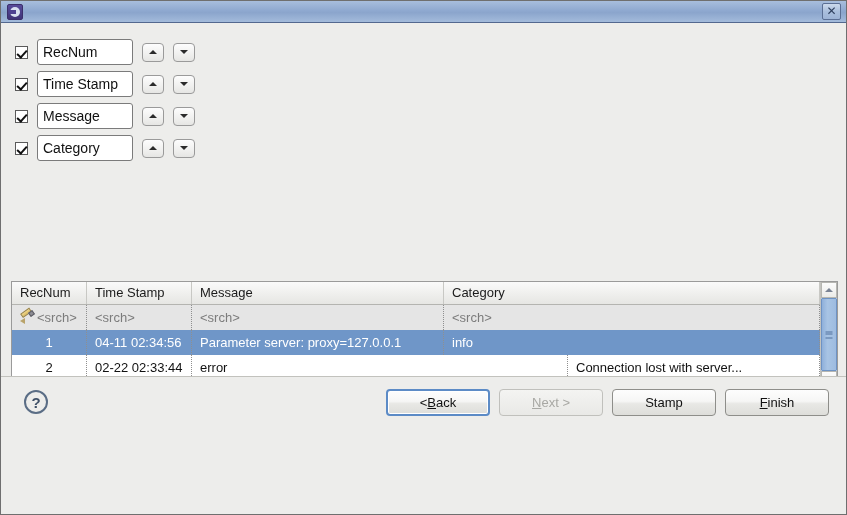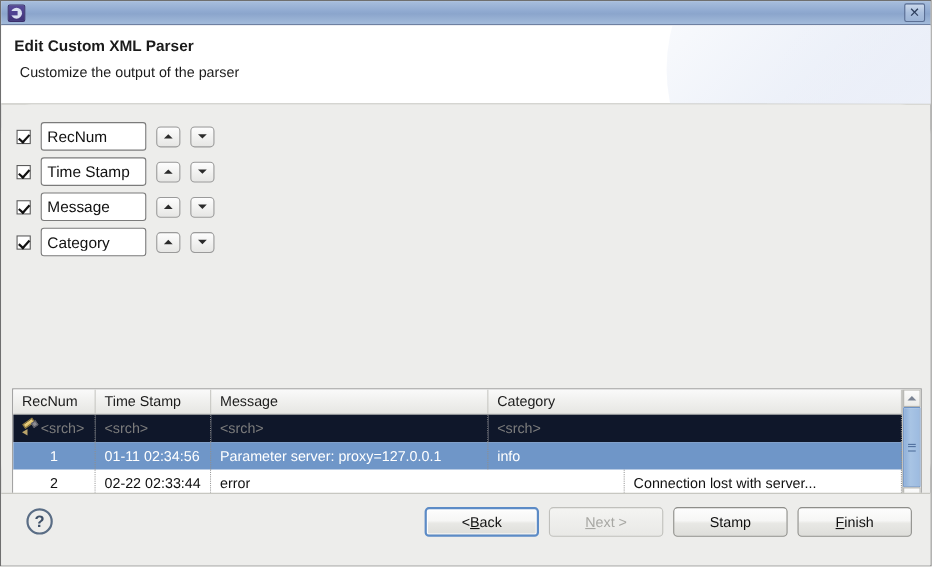--- a/index.html
+++ b/index.html
@@ -257,21 +257,21 @@
     font-size: 13px;
     line-height: 25px;
     box-sizing: border-box;
     border-right: 1px dotted #8f8f8f;
     overflow: hidden;
     white-space: nowrap;
     padding-left: 8px;
   }
   .row.srch .td {
     color: #7c7c7c;
-    background: #0f172a;
+    background: #e5e5e5;
   }
   .row.selected {
     background: #6f96c8;
   }
   .row.selected .td {
     color: #ffffff;
   }
   .row.plain .td {
     color: #111111;
     background: #ffffff;
@@ -489,26 +489,20 @@
 <div class="dialog">
 
   <div class="titlebar">
     <div class="title-icon"></div>
     <div class="titlebar-spacer"></div>
     <div class="close-btn">
       <span class="x">✕</span>
     </div>
   </div>
 
-  <div class="header">
-    <div class="header-deco"></div>
-    <div class="header-deco2"></div>
-    <div class="header-title">Edit Custom XML Parser</div>
-    <div class="header-sub">Customize the output of the parser</div>
-  </div>
 
   <div class="body">
 
     <div class="fields">
 
       <div class="field-row">
         <div class="chk"></div>
         <input class="field-input" type="text" value="RecNum" style="">
         <div class="spin up">
             <i class="tri"></i>
@@ -572,21 +566,21 @@
                 <i class="cap"></i>
               </span><span>&lt;srch&gt;</span>
             </div>
             <div class="td" style="width:105px">&lt;srch&gt;</div>
             <div class="td" style="width:252px">&lt;srch&gt;</div>
             <div class="td" style="flex:1">&lt;srch&gt;</div>
           </div>
 
           <div class="row selected">
             <div class="td center" style="width:75px">1</div>
-            <div class="td" style="width:105px">01-11 02:34:56</div>
+            <div class="td" style="width:105px">04-11 02:34:56</div>
             <div class="td" style="width:252px">Parameter server: proxy=127.0.0.1</div>
             <div class="td" style="flex:1">info</div>
           </div>
 
           <div class="row plain">
             <div class="td center" style="width:75px">2</div>
             <div class="td" style="width:105px">02-22 02:33:44</div>
             <div class="td" style="flex:1">error</div>
             <div class="td" style="width:252px">Connection lost with server...</div>
           </div>

